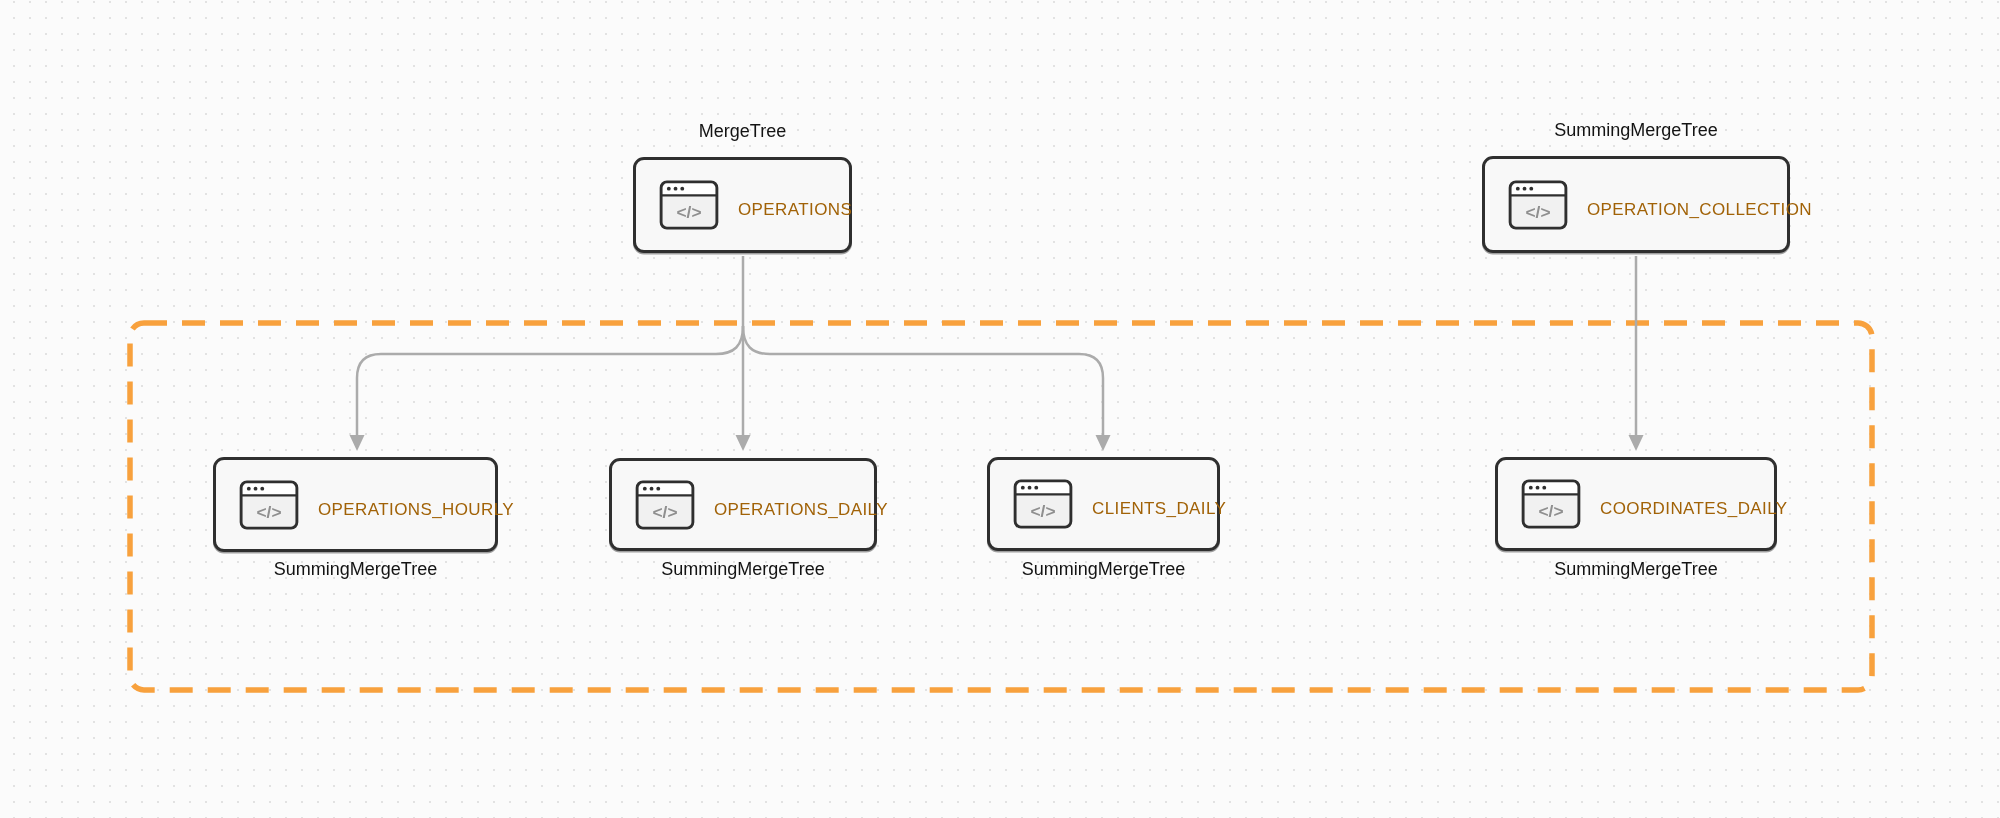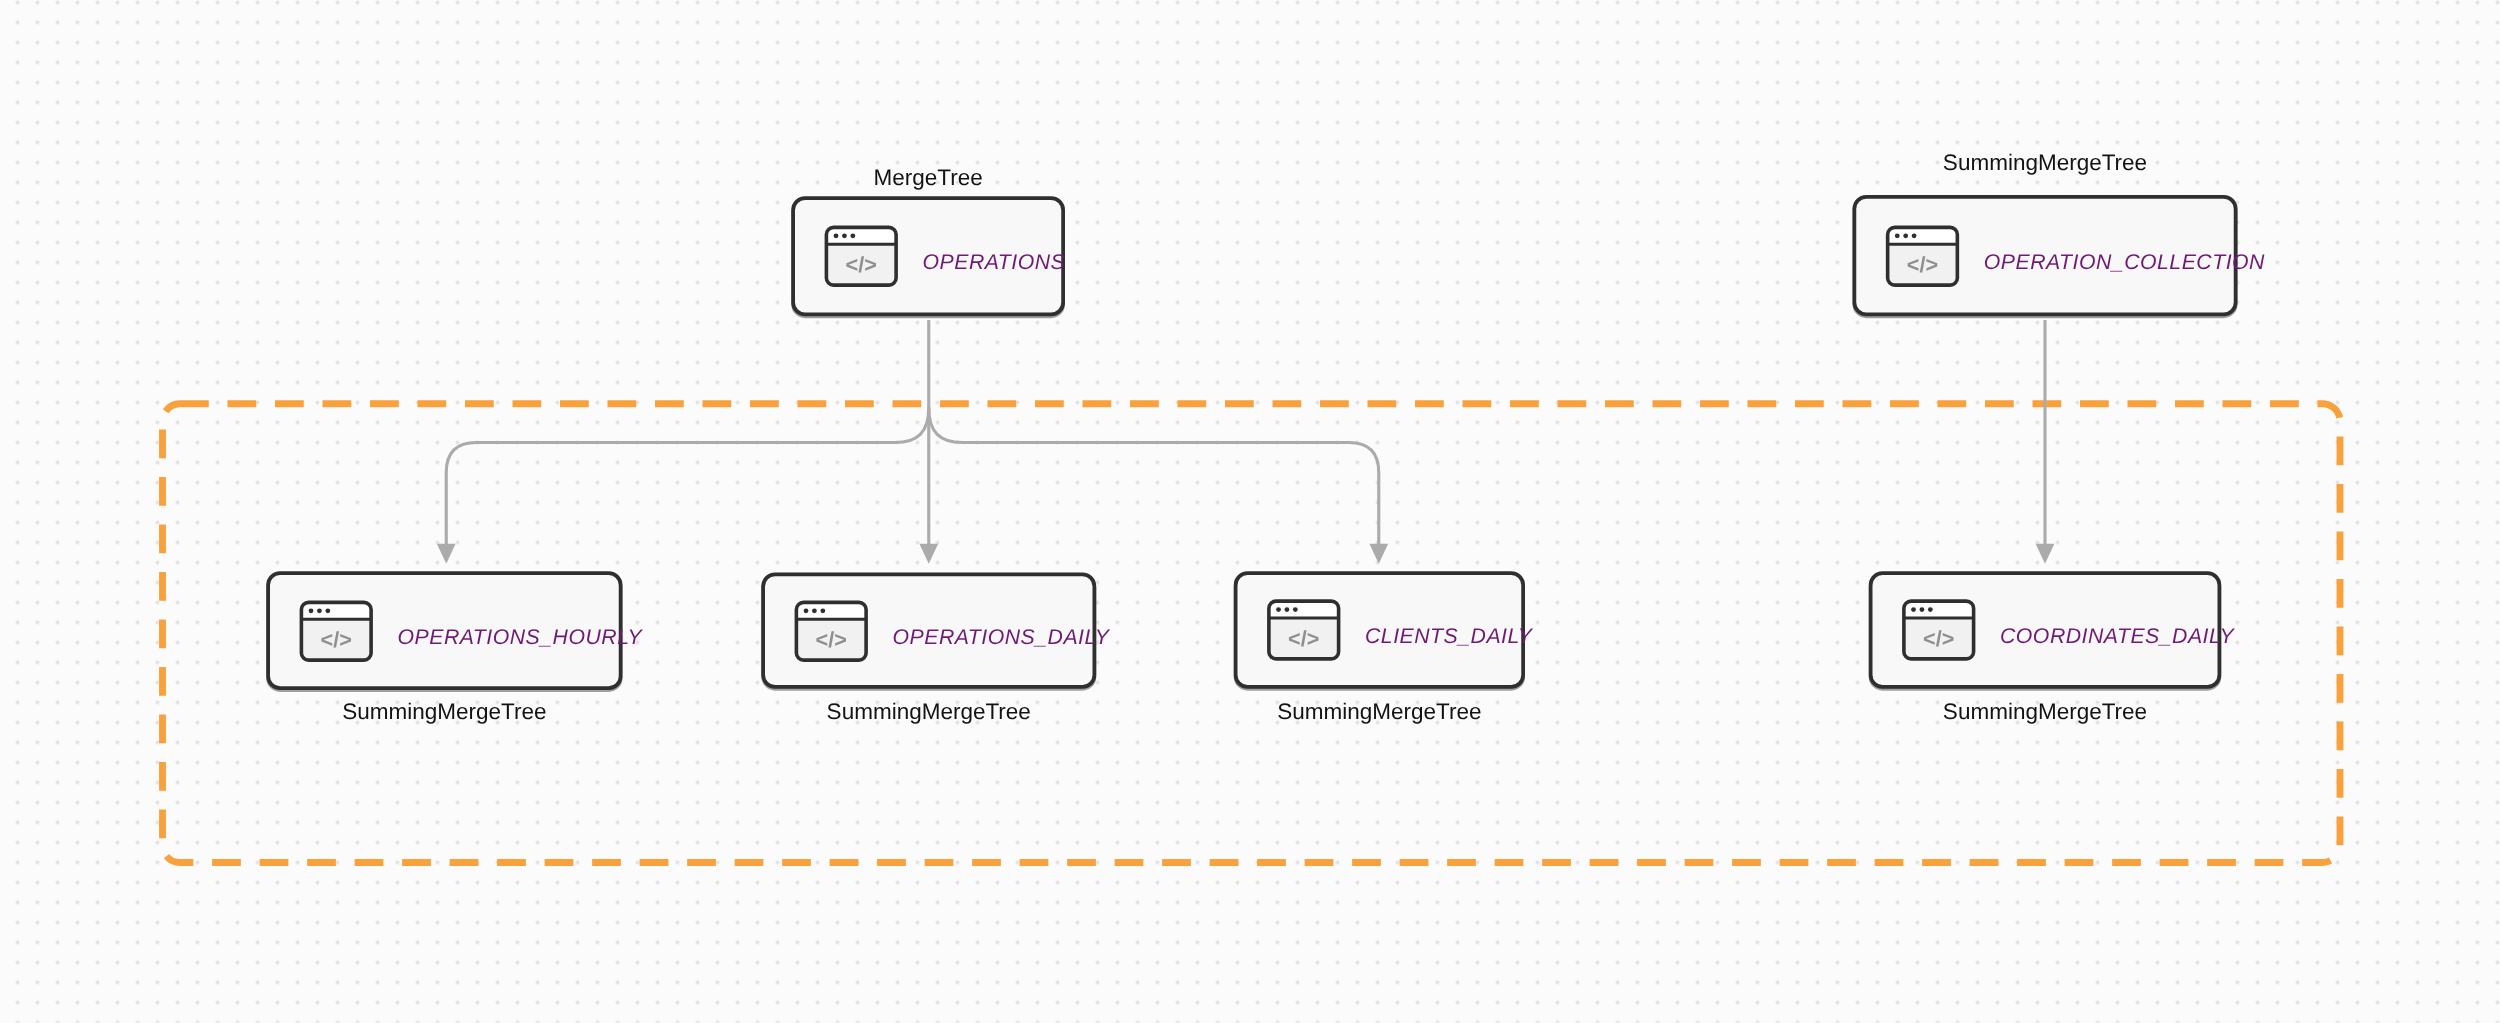--- a/index.html
+++ b/index.html
@@ -28,24 +28,23 @@
     border: 3px solid #2F2F2F;
     border-radius: 11px;
     box-sizing: border-box;
     display: flex;
     align-items: center;
     padding-left: 23px;
     gap: 19px;
     box-shadow: 0 1.5px 0 rgba(47,47,47,0.45);
   }
   .node-title {
-    font-style: italic;
     font-size: 17px;
     font-weight: 500;
-    color: #701a75;
+    color: #a16207;
     letter-spacing: 0.4px;
     white-space: nowrap;
     margin-top: 10px;
   }
   .engine-label {
     position: absolute;
     text-align: center;
     font-size: 18px;
     font-weight: 500;
     color: #131313;
@@ -79,21 +78,21 @@
     <path d="M 743 326 C 743 346 734 354 716 354 L 381 354 Q 357 354 357 378 L 357 436" stroke="#ABABAB" stroke-width="2.5"></path>
     <polygon points="349.5,435 364.5,435 357,451" fill="#ABABAB"></polygon>
 
     <path d="M 743 326 C 743 346 752 354 770 354 L 1079 354 Q 1103 354 1103 378 L 1103 436" stroke="#ABABAB" stroke-width="2.5"></path>
     <polygon points="1095.5,435 1110.5,435 1103,451" fill="#ABABAB"></polygon>
 
     <path d="M 1636 256 L 1636 436" stroke="#ABABAB" stroke-width="2.5"></path>
     <polygon points="1628.5,435 1643.5,435 1636,451" fill="#ABABAB"></polygon>
   </svg>
 
-  <div class="engine-label" style="left:633px; top:132px; width:219px;">MergeTree</div>
+  <div class="engine-label" style="left:633px; top:121px; width:219px;">MergeTree</div>
   <div class="engine-label" style="left:1482px; top:120px; width:308px;">SummingMergeTree</div>
 
   <div class="node" style="left:633px; top:157px; width:219px; height:96px;">
     <svg class="icon" width="60" height="50" viewBox="0 0 62 52">
       <rect x="2" y="2" width="58" height="48" rx="6" fill="#F1F1F1"></rect>
       <path d="M2 16 V8 a6 6 0 0 1 6 -6 h46 a6 6 0 0 1 6 6 v8 z" fill="#FFFFFF"></path>
       <line x1="2" y1="16" x2="60" y2="16" stroke="#2F2F2F" stroke-width="2.5"></line>
       <circle cx="10" cy="9" r="2" fill="#2F2F2F"></circle>
         <circle cx="17" cy="9" r="2" fill="#2F2F2F"></circle>
         <circle cx="24" cy="9" r="2" fill="#2F2F2F"></circle>

